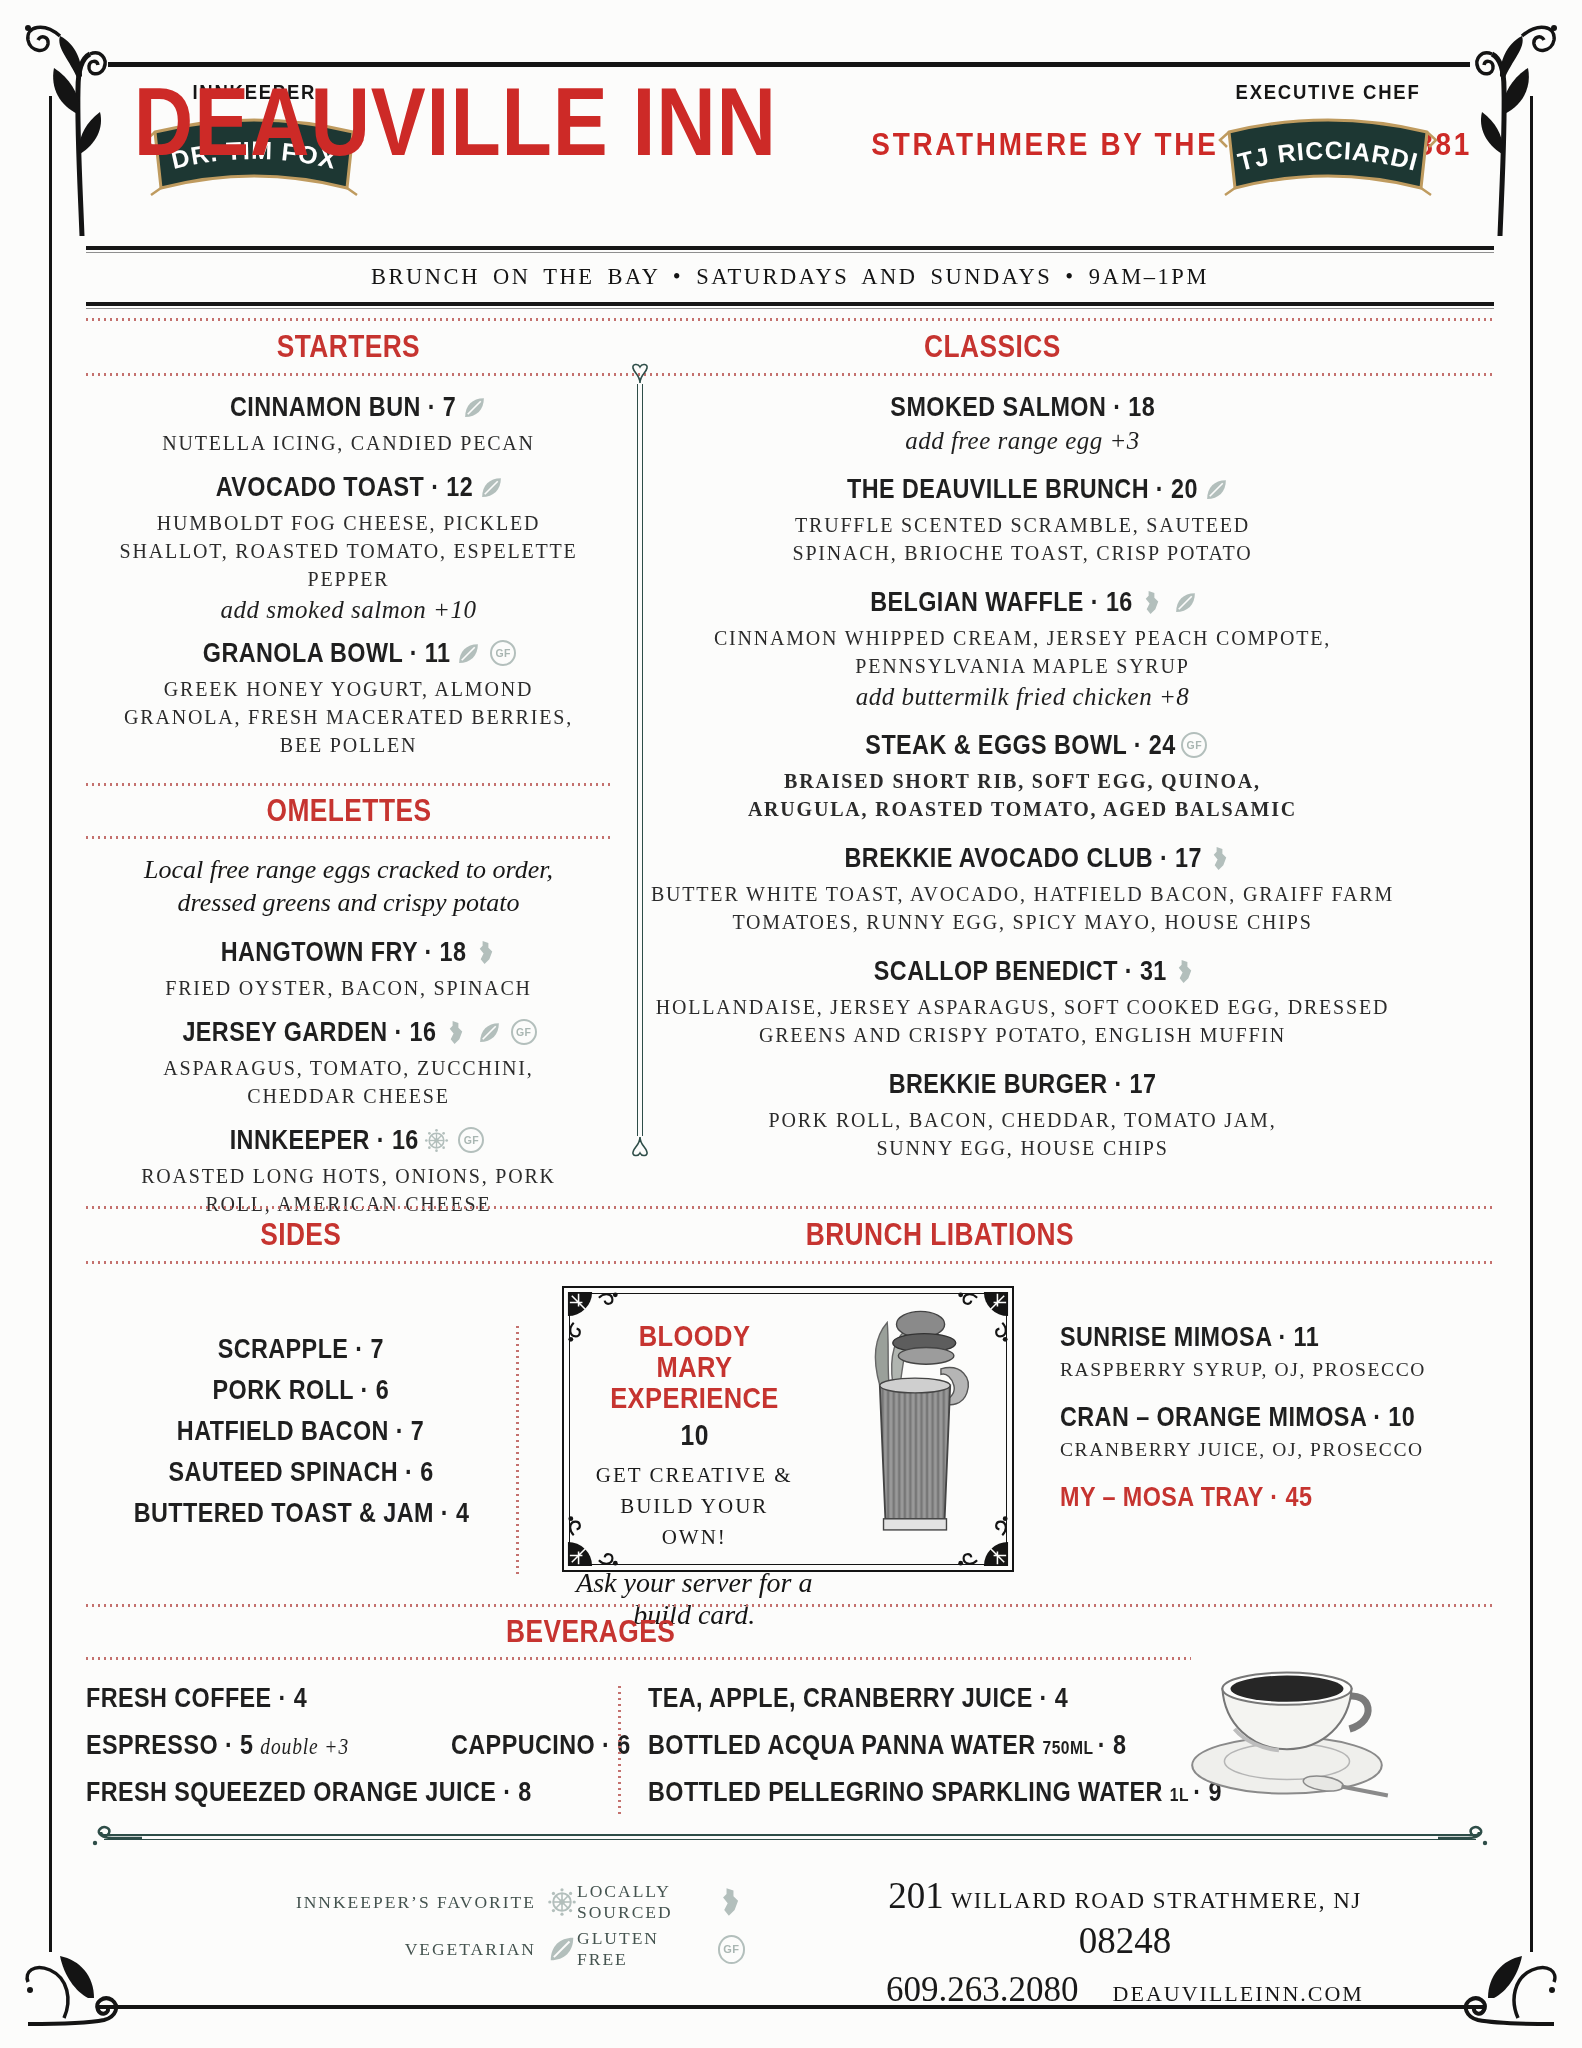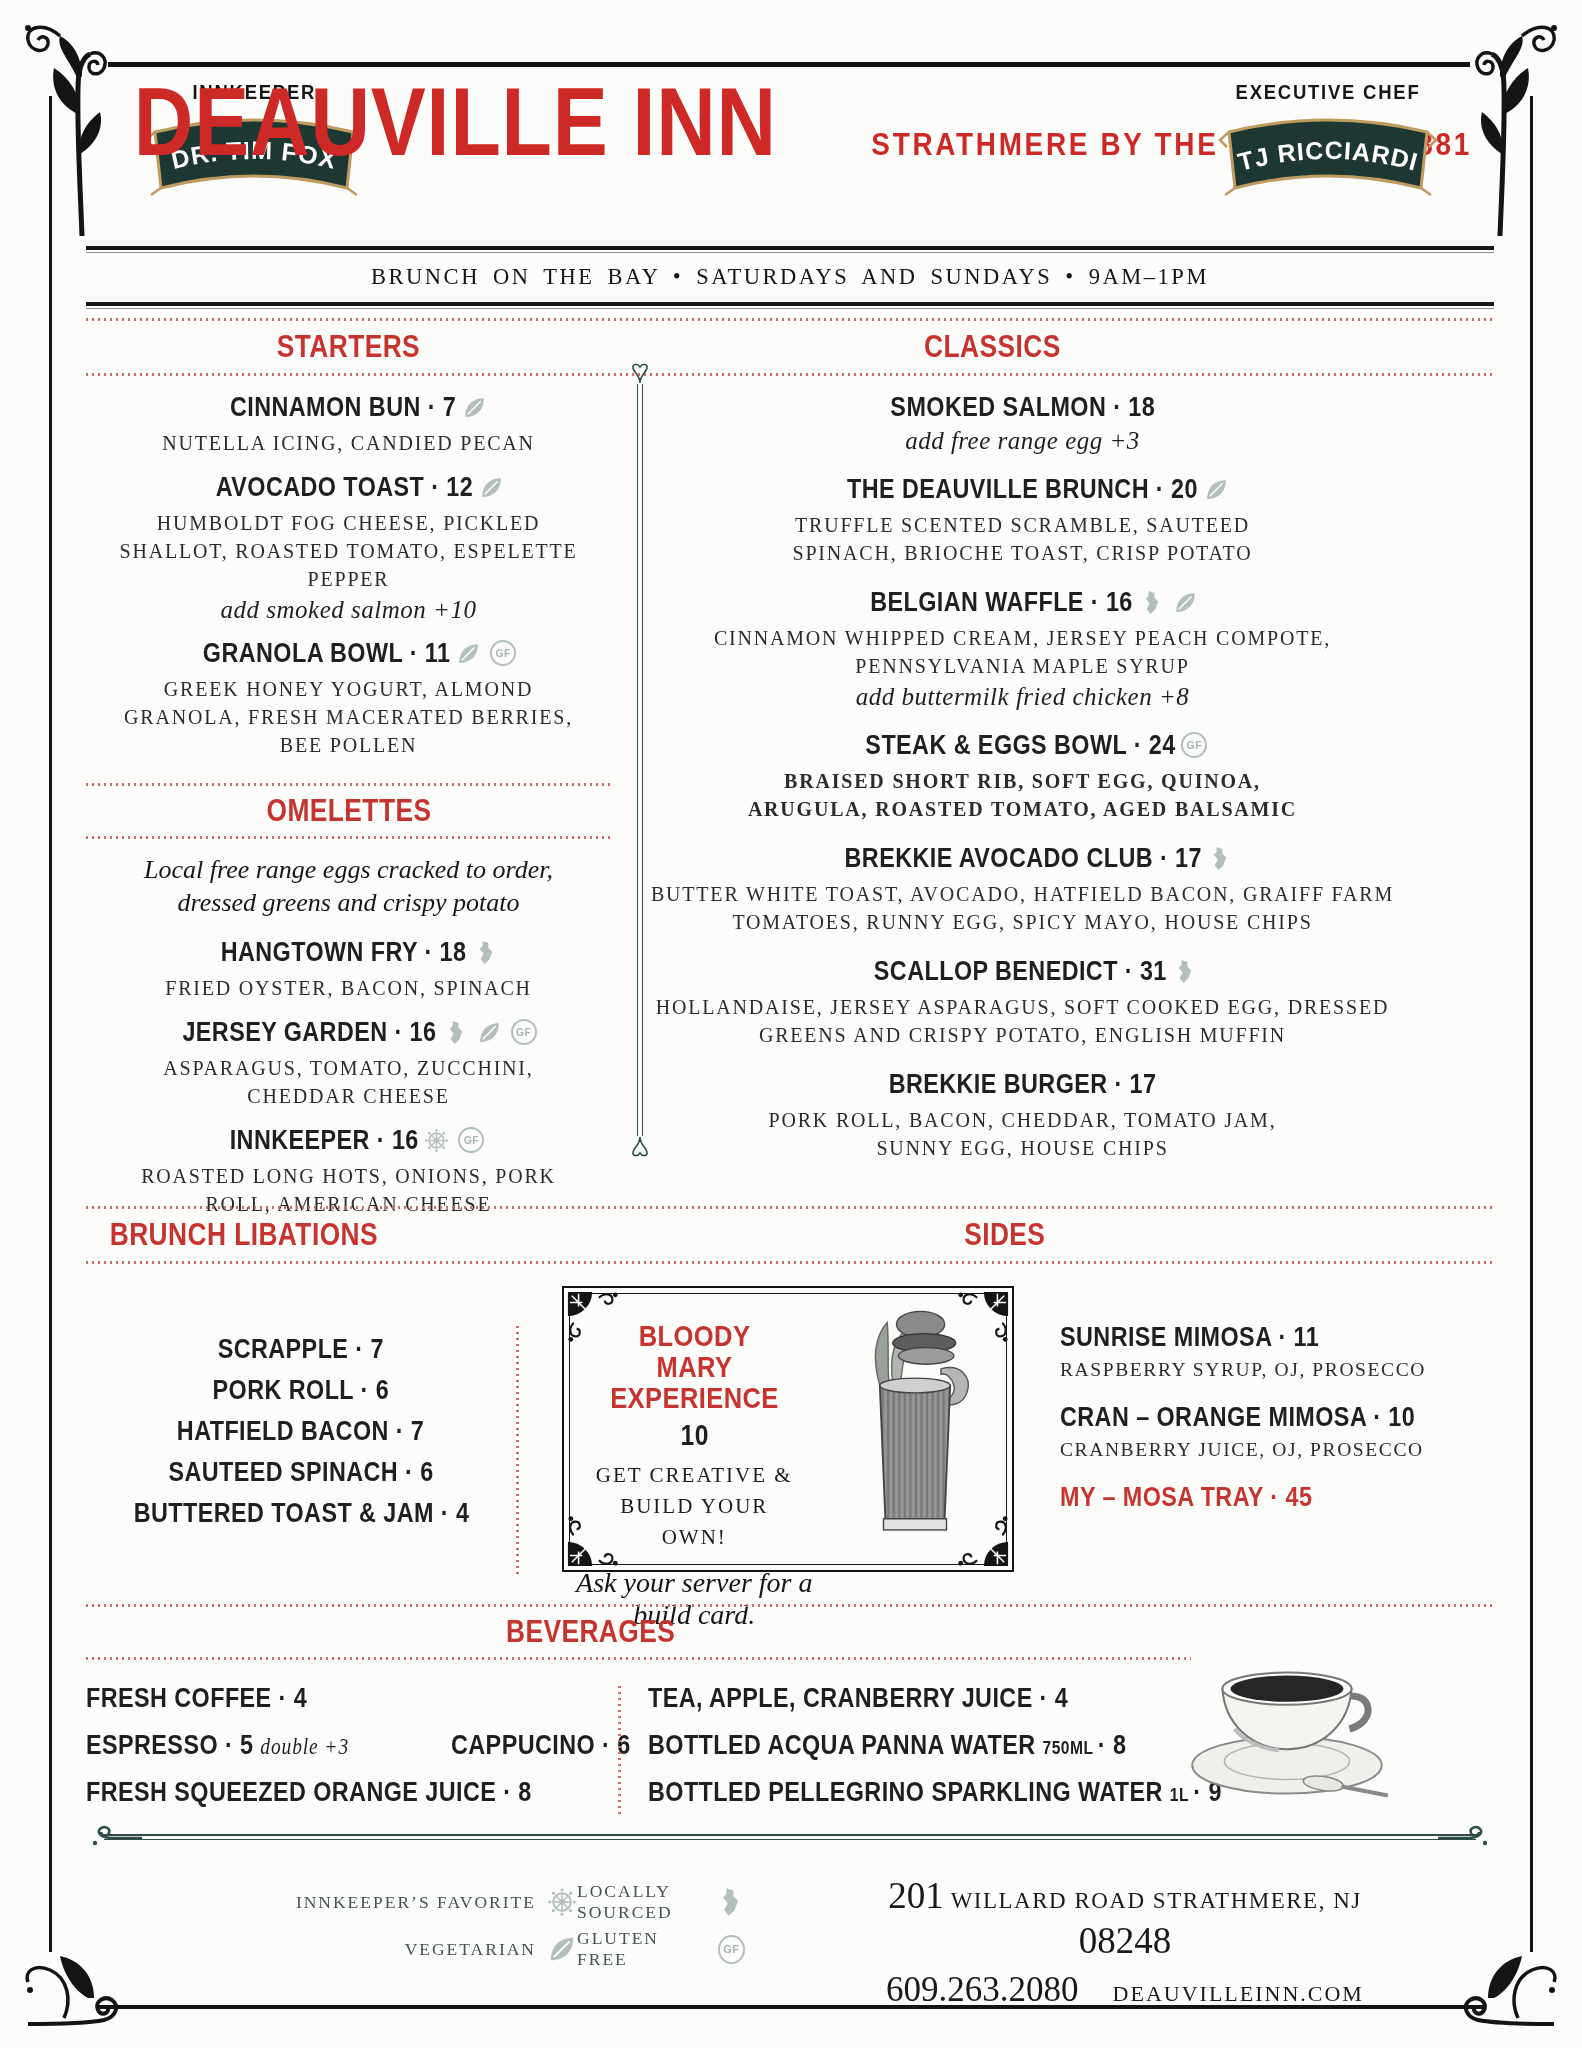--- a/index.html
+++ b/index.html
@@ -414,22 +414,22 @@
             </div>
             <div class="item-desc" style="max-width: 560px;">PORK ROLL, BACON, CHEDDAR, TOMATO JAM, SUNNY EGG, HOUSE CHIPS</div>
           </div>
         </div>
     </div>
   </div>
 
   <div class="sides-band">
     <div class="dotted"></div>
     <div class="sideheads">
+      <div class="sec-title"><span class="cond red">SIDES</span></div>
       <div class="sec-title rightcell"><span class="cond red">BRUNCH LIBATIONS</span></div>
-      <div class="sec-title"><span class="cond red">SIDES</span></div>
     </div>
     <div class="dotted"></div>
   </div>
 
   <div class="sides-content">
     <div class="sides-list" id="sides-items">
         <div class="side-item"><span class="cond">SCRAPPLE · 7</span></div>
         <div class="side-item"><span class="cond">PORK ROLL · 6</span></div>
         <div class="side-item"><span class="cond">HATFIELD BACON · 7</span></div>
         <div class="side-item"><span class="cond">SAUTEED SPINACH · 6</span></div>

